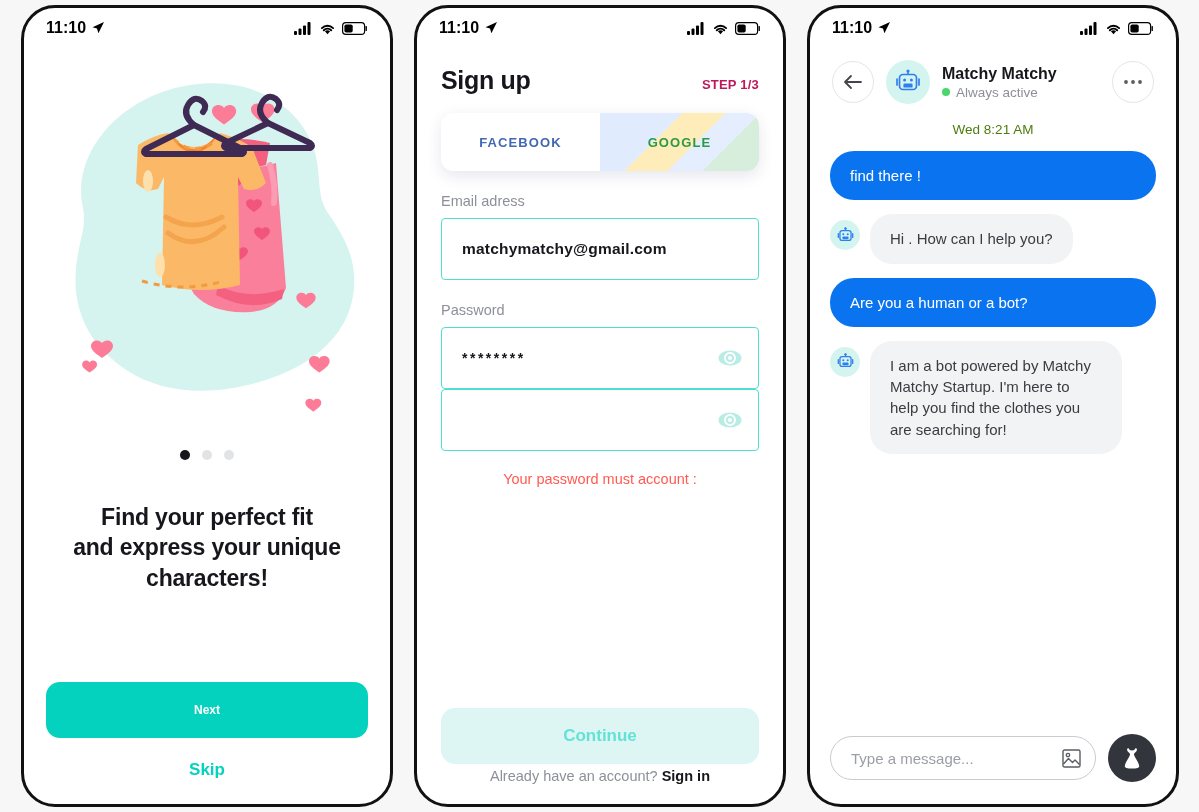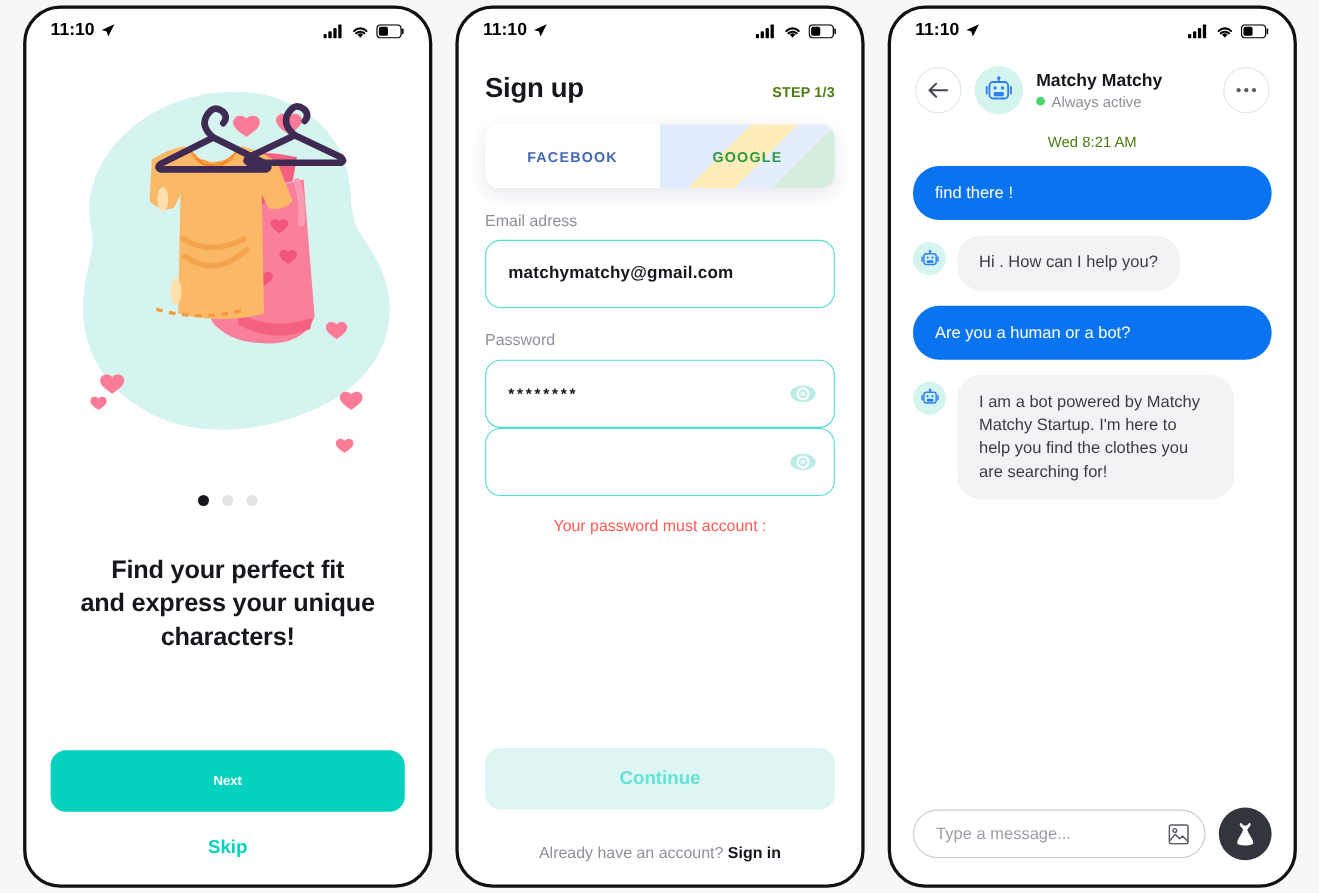--- a/index.html
+++ b/index.html
@@ -67,42 +67,42 @@
     display: block; width: 100%; margin-top: 22px;
     background: none; border: none; cursor: pointer;
     font-family: inherit; font-size: 17px; font-weight: bold;
     color: #04d2bf; text-align: center;
   }
 
   
   .signup { padding: 18px 24px 0; height: 762px; display: flex; flex-direction: column; }
   .signup-head { display: flex; align-items: baseline; justify-content: space-between; margin-bottom: 18px; }
   .signup-title { font-size: 25px; font-weight: bold; color: #16161c; letter-spacing: -0.3px; }
-  .signup-step { font-size: 13px; font-weight: bold; color: #4d7c0f; letter-spacing: 0.2px; }
+  .signup-step { font-size: 13px; font-weight: bold; color: #be185d; letter-spacing: 0.2px; }
 
   .tabs {
     display: flex; height: 58px; border-radius: 13px; overflow: hidden;
     background: #fff; box-shadow: 0 5px 16px rgba(30,40,90,.11);
   }
   .tab {
     flex: 1; display: flex; align-items: center; justify-content: center;
     font-size: 13px; font-weight: bold; letter-spacing: 1.1px;
     cursor: pointer; border: none; font-family: inherit;
     background: #fff; color: #4268b3; text-align: right;
   }
   .tab.google {
     color: #2a9a46;
     background:
       linear-gradient(135deg, rgba(66,133,244,.16) 0%, rgba(66,133,244,.16) 38%, rgba(251,188,5,.28) 38%, rgba(251,188,5,.28) 58%, rgba(66,133,244,.14) 58%, rgba(66,133,244,.14) 74%, rgba(52,168,83,.20) 74%, rgba(52,168,83,.20) 100%);
   }
 
   .field-label { font-size: 14.5px; color: #8d9099; margin: 22px 0 9px; }
   .field {
     position: relative; height: 62px;
-    border: 1.6px solid #4fdfd0; border-radius: 14px;
+    border: 1.6px solid #4fdfd0; border-radius: 4px;
     background: #fff; display: flex; align-items: flex-start;
   }
   .field input {
     width: 100%; height: 100%; border: none; outline: none; background: none;
     padding: 0 46px 0 20px;
     font-family: inherit; font-size: 15.5px; font-weight: bold; color: #16161c;
     letter-spacing: .2px;
   }
   .field input.pw { letter-spacing: 2.5px; font-size: 14px; }
   .eye { position: absolute; right: 16px; top: 50%; transform: translateY(-50%); cursor: pointer; }
@@ -112,21 +112,21 @@
   .pw-rules-grid {
     display: grid; grid-template-columns: 130px 1fr;
     row-gap: 6px; font-size: 14.5px; padding-left: 28px;
   }
   .btn-disabled {
     width: 100%; height: 56px; border: none; border-radius: 14px;
     background: #ddf6f3; color: #63e2d6;
     font-family: inherit; font-size: 17px; font-weight: bold; cursor: pointer;
   }
   .signup-footer {
-    text-align: center; margin-top: 32px; font-size: 14.5px; color: #8d9099;
+    text-align: center; margin-top: 4px; font-size: 14.5px; color: #8d9099;
   }
   .signup-footer b { color: #16161c; cursor: pointer; }
 
   
   .chat { height: 762px; display: flex; flex-direction: column; }
   .chat-head { display: flex; align-items: center; padding: 12px 22px 14px; gap: 12px; }
   .circle-btn {
     width: 42px; height: 42px; border-radius: 50%;
     border: 1px solid #e4e5e8; background: #fff;
     display: flex; align-items: center; justify-content: center; cursor: pointer;

